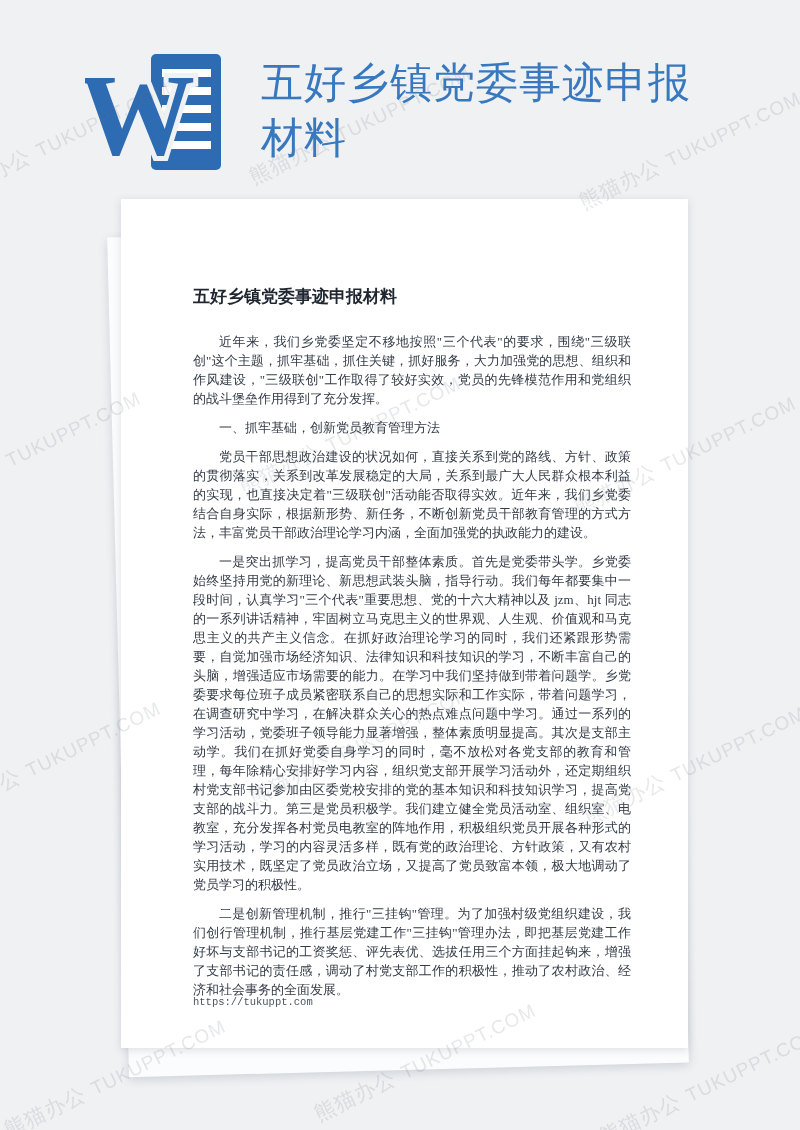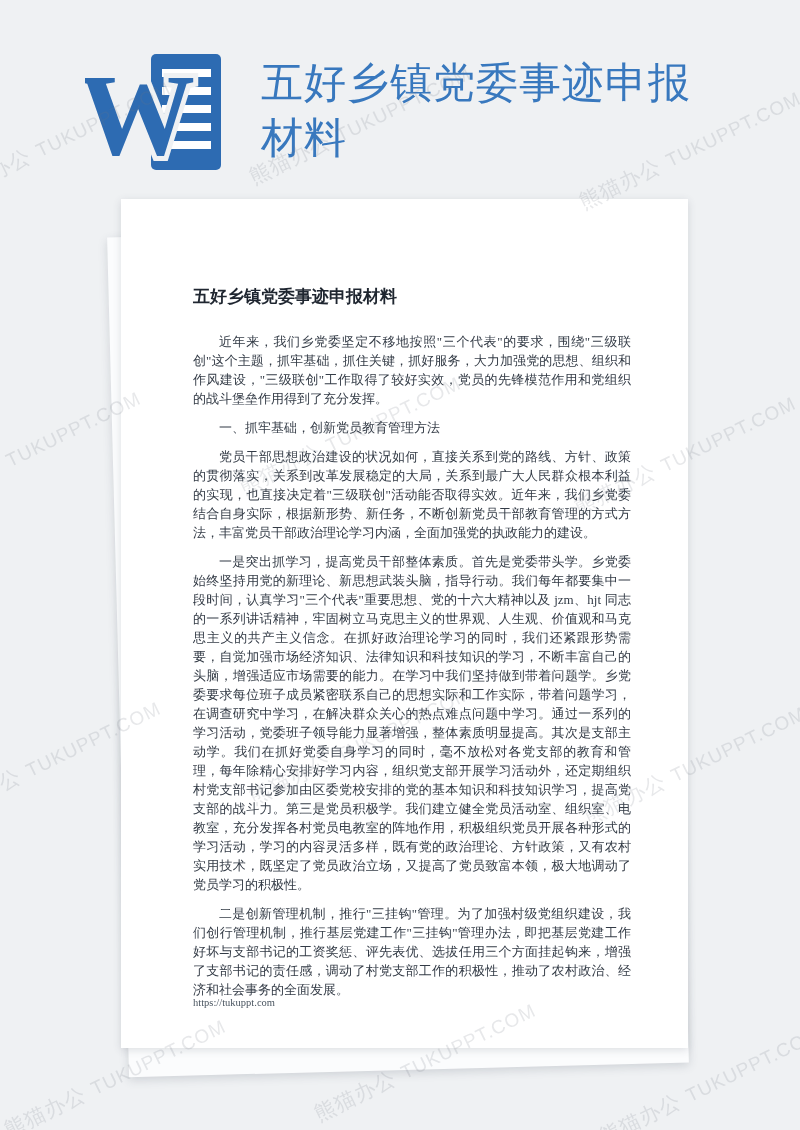--- a/index.html
+++ b/index.html
@@ -75,21 +75,21 @@
     font-family: "Liberation Serif", serif;
   }
   .para b { font-weight: 400; }
   .doc-footer-link {
     position: absolute;
     left: 72px;
     bottom: 40px;
     font-size: 10.5px;
     color: #4a5560;
     text-decoration: none;
-    font-family: Liberation Serif, serif;
+    font-family: Liberation Mono, monospace;
   }
 
   
   .watermark-layer {
     position: absolute;
     inset: 0;
     pointer-events: none;
     z-index: 5;
   }
   .wm {

